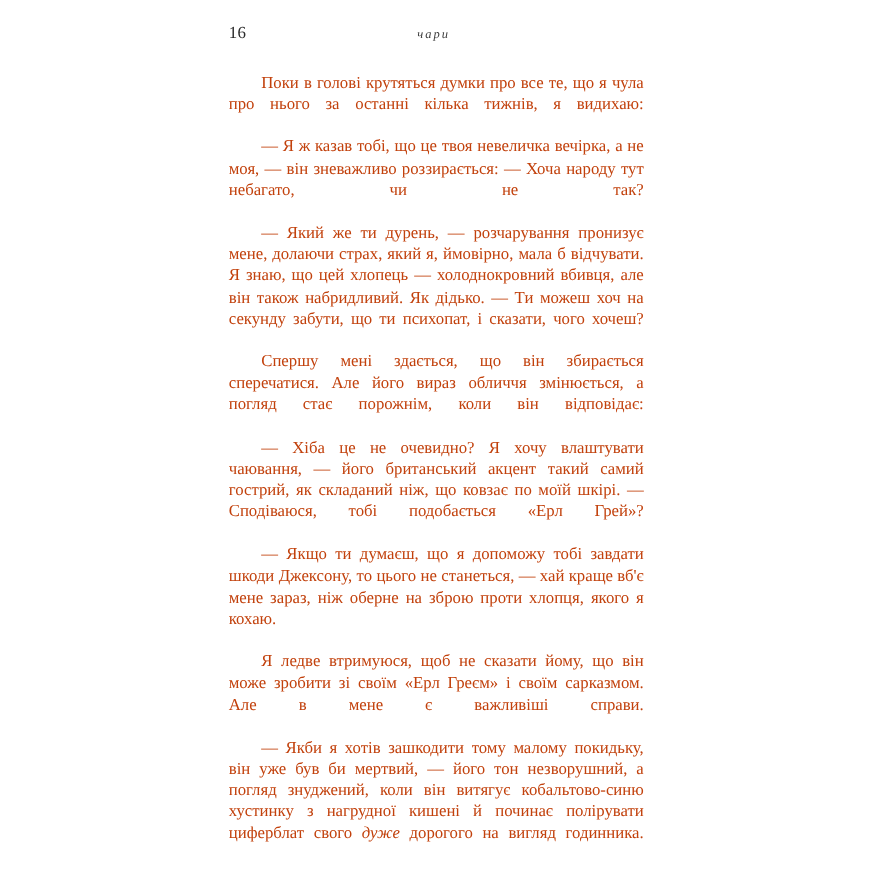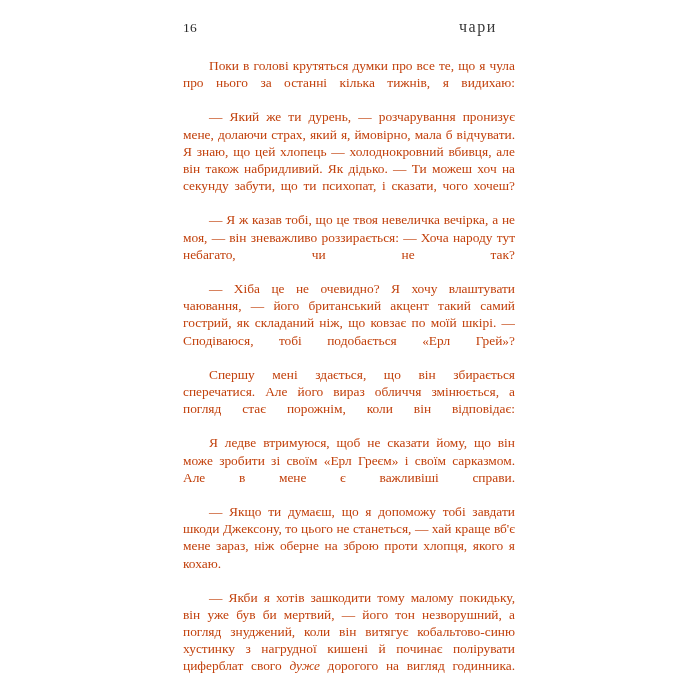--- a/index.html
+++ b/index.html
@@ -35,27 +35,28 @@
     align-items: baseline;
   }
   .folio {
     font-size: 13.5px;
     letter-spacing: 0.2px;
     color: #2a2a2a;
     flex: 0 0 auto;
   }
   .head-title {
     flex: 1 1 auto;
-    text-align: right;
-    font-size: 16px;
+    text-align: center;
+    font-size: 10px;
     letter-spacing: 1.6px;
     color: #3a3a3a;
     
     text-transform: lowercase;
     padding-right: 18px;
+    font-style: italic;
   }
 
   
   .textblock {
     position: absolute;
     left: 183px;
     top: 57px;
     width: 332px;
   }
 
@@ -90,23 +91,23 @@
 
 <div class="page">
 
   <div class="running-head">
     <span class="folio">16</span>
     <span class="head-title">чари</span>
   </div>
 
   <div class="textblock">
     <p class="para">Поки в голові крутяться думки про все те, що я чула про нього за останні кілька тижнів, я видихаю:</p>
+    <p class="para">— Я ж казав тобі, що це твоя невеличка вечірка, а не моя, — він зневажливо роззирається: — Хоча народу тут небагато, чи не так?</p>
     <p class="para">— Який же ти дурень, — розчарування пронизує мене, долаючи страх, який я, ймовірно, мала б відчувати. Я знаю, що цей хлопець — холоднокровний вбивця, але він також набридливий. Як дідько. — Ти можеш хоч на секунду забути, що ти психопат, і сказати, чого хочеш?</p>
-    <p class="para">— Я ж казав тобі, що це твоя невеличка вечірка, а не моя, — він зневажливо роззирається: — Хоча народу тут небагато, чи не так?</p>
+    <p class="para">Спершу мені здається, що він збирається сперечатися. Але його вираз обличчя змінюється, а погляд стає порожнім, коли він відповідає:</p>
     <p class="para">— Хіба це не очевидно? Я хочу влаштувати чаювання, — його британський акцент такий самий гострий, як складаний ніж, що ковзає по моїй шкірі. — Сподіваюся, тобі подобається «Ерл Грей»?</p>
-    <p class="para">Спершу мені здається, що він збирається сперечатися. Але його вираз обличчя змінюється, а погляд стає порожнім, коли він відповідає:</p>
+    <p class="para">— Якщо ти думаєш, що я допоможу тобі завдати шкоди Джексону, то цього не станеться, — хай краще вб'є мене зараз, ніж оберне на зброю проти хлопця, якого я кохаю.</p>
     <p class="para">Я ледве втримуюся, щоб не сказати йому, що він може зробити зі своїм «Ерл Греєм» і своїм сарказмом. Але в мене є важливіші справи.</p>
-    <p class="para">— Якщо ти думаєш, що я допоможу тобі завдати шкоди Джексону, то цього не станеться, — хай краще вб'є мене зараз, ніж оберне на зброю проти хлопця, якого я кохаю.</p>
     <p class="para"><span>— Якби я хотів зашкодити тому малому покидьку, він уже був би мертвий, — його тон незворушний, а погляд знуджений, коли він витягує кобальтово-синю хустинку з нагрудної кишені й починає полірувати циферблат свого </span><i>дуже</i><span> дорогого на вигляд годинника.</span></p>
 
   </div>
 
 </div>
 
 </body></html>

